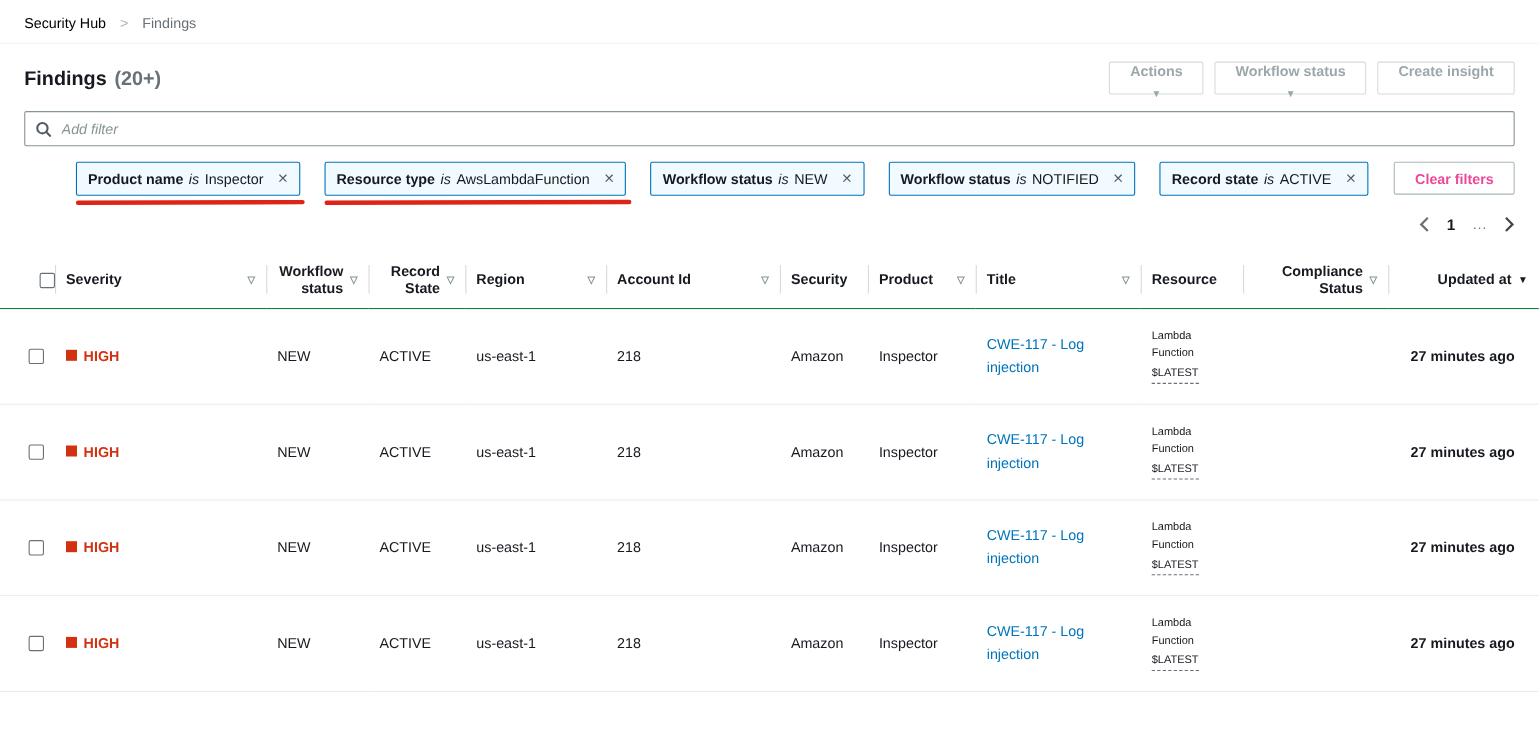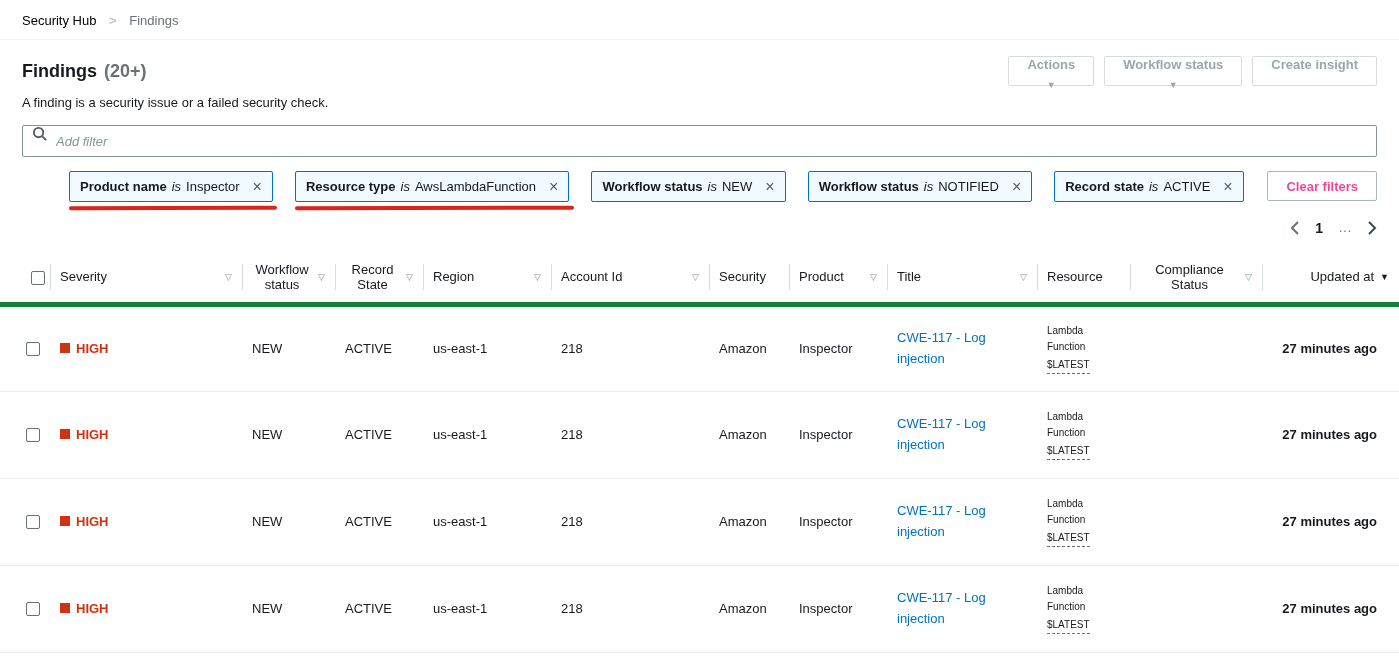--- a/index.html
+++ b/index.html
@@ -26,21 +26,21 @@
     background: #fff; height: 30px; padding: 0 18px; display: inline-flex;
     align-items: center; gap: 8px; cursor: pointer;
   }
   .btn-disabled { border: 1px solid #d5dbdb; color: #9ba7aa; cursor: not-allowed; flex-direction: column; }
   .caret { font-size: 9px; line-height: 1; margin-top: 1px; }
   .description { margin: 9px 22px 0; font-size: 13px; }
 
   
   .search-box {
     margin: 15px 22px 0; height: 32px; border: 1px solid #879596; border-radius: 2px;
-    display: flex; padding: 0 9px; gap: 7px; background: #fff;
+    display: flex; align-items: center; padding: 0 9px; gap: 7px; background: #fff;
   }
   .search-input { border: none; outline: none; flex: 1; font-size: 13px; font-family: inherit; color: #16191f; background: transparent; }
   .search-input::placeholder { font-style: italic; color: #879596; }
 
   
   .chips-row { margin: 14px 22px 0; display: flex; align-items: flex-start; }
   .chips { display: flex; gap: 22px; flex: 1; margin-left: 47px; }
   .chip {
     position: relative; display: inline-flex; align-items: center; gap: 5px;
     border: 1px solid #0073bb; background: #f1faff; border-radius: 2px;
@@ -57,22 +57,22 @@
 
   
   .pagination { margin: 14px 22px 0; display: flex; justify-content: flex-end; align-items: center; gap: 16px; font-size: 14px; height: 24px; }
   .pg-btn { cursor: pointer; display: inline-flex; align-items: center; }
   .pg-num { font-weight: 700; color: #16191f; cursor: pointer; }
   .pg-ellipsis { color: #687078; font-size: 12px; letter-spacing: 1px; }
 
   
   table { border-collapse: collapse; width: 1399px; margin-top: 12px; table-layout: fixed; }
   thead th {
-    font-size: 13px; font-weight: 400; text-align: center; padding: 8px 10px;
-    height: 52px; vertical-align: middle; border-bottom: 5px solid #15803d; position: relative;
+    font-size: 13px; font-weight: 700; text-align: right; padding: 8px 10px;
+    height: 52px; vertical-align: middle; border-bottom: 1px solid #15803d; position: relative;
   }
   thead th + th::before {
     content: ""; position: absolute; left: 0; top: 50%; transform: translateY(-50%);
     width: 1px; height: 26px; background: #d5dbdb;
   }
   .th-inner { display: flex; align-items: center; justify-content: space-between; gap: 6px; }
   .th-inner.right { justify-content: flex-end; }
   .sort-icon { color: #879596; font-size: 9px; flex: 0 0 auto; }
   .sort-icon.sorted { color: #16191f; }
   tbody td {
@@ -117,21 +117,20 @@
       <button class="btn btn-disabled">
         <span>Workflow status</span>
         <span class="caret">▼</span>
       </button>
       <button class="btn btn-disabled">
         <span>Create insight</span>
       </button>
     </div>
   </div>
 
-  <p class="description">A finding is a security issue or a failed security check.</p>
 
   <div class="search-box">
     <svg class="search-icon" width="15" height="15" viewBox="0 0 16 16">
       <circle cx="7" cy="7" r="5" fill="none" stroke="#545b64" stroke-width="2"></circle>
       <line x1="11" y1="11" x2="15" y2="15" stroke="#545b64" stroke-width="2"></line>
     </svg>
     <input class="search-input" placeholder="Add filter" style="">
   </div>
 
   <div class="chips-row">

